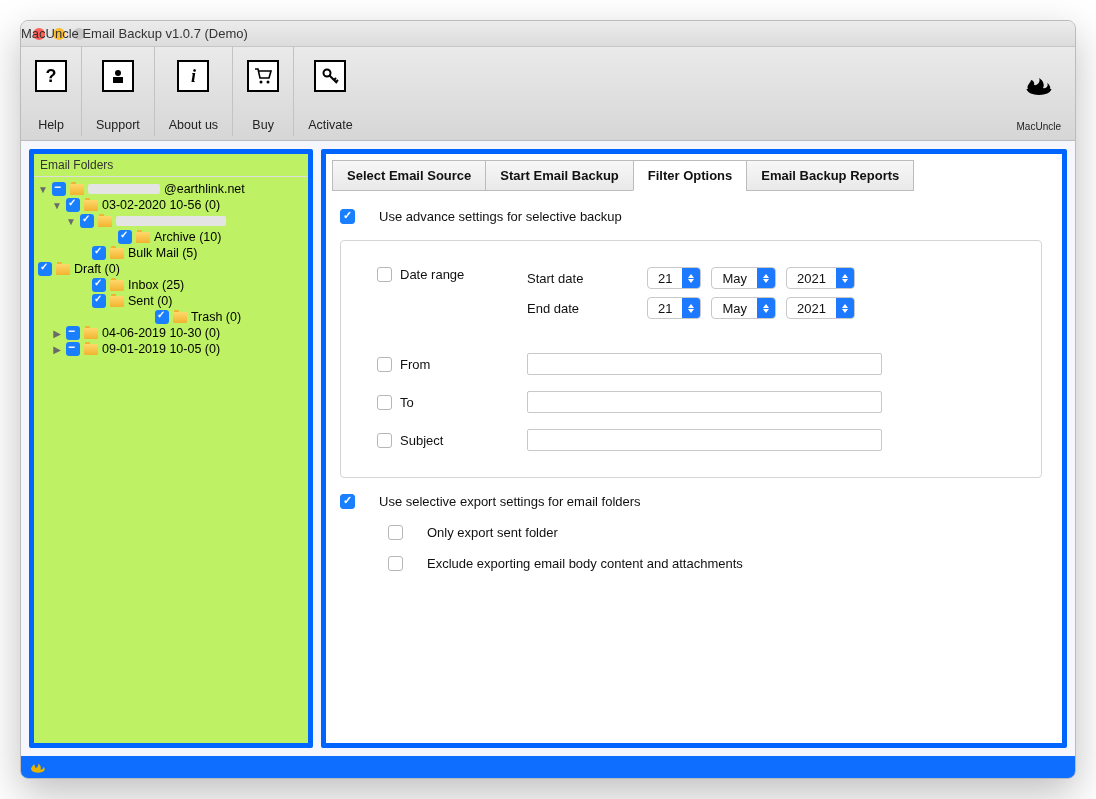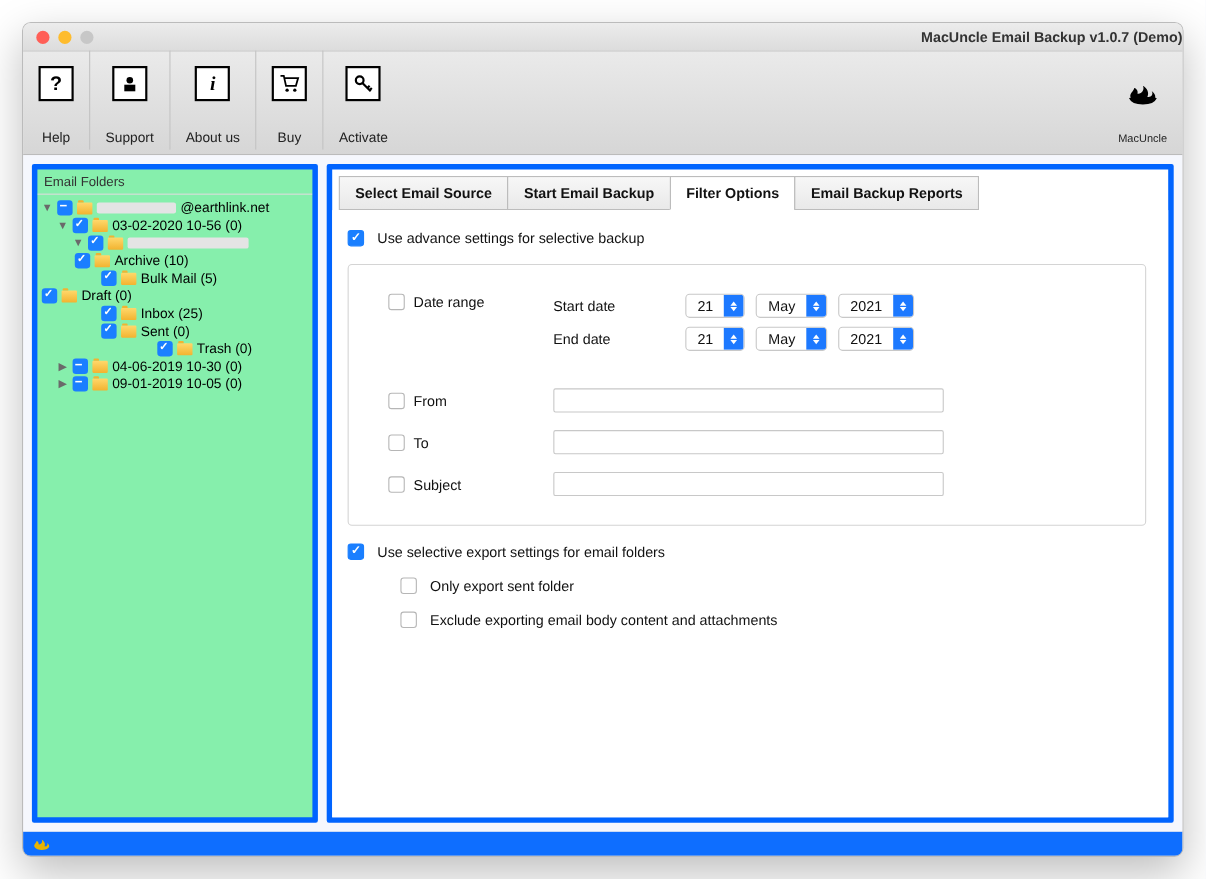--- a/index.html
+++ b/index.html
@@ -24,21 +24,21 @@
   display: flex;
   align-items: center;
   position: relative;
   border-bottom: 1px solid #c6c6c6;
 }
 .traffic { display:flex; gap:8px; padding-left:12px; }
 .dot { width:12px; height:12px; border-radius:50%; }
 .dot.red { background:#ff5f57; }
 .dot.yellow { background:#febc2e; }
 .dot.green { background:#c7c7c7; }
-.title { position:absolute; left:0; right:0; text-align:right; font-size:13px; color:#333;font-weight:bold; }
+.title { position:absolute; left:0; right:0; text-align:left; font-size:13px; color:#333; }
 
 
 .toolbar {
   height: 94px;
   display:flex;
   align-items:flex-end;
   padding: 0 14px 4px 14px;
   border-bottom: 1px solid #bbb;
   position:relative;
   background: linear-gradient(#eaeaea,#d6d6d6);
@@ -66,23 +66,23 @@
 
 .main-area {
   flex:1;
   background:#f5f7fd;
   padding: 0;
   display:flex;
   position:relative;
 }
 .blue-border { border: 5px solid #0064ff; border-radius:2px; }
 .left-panel {
-  width: 260px;
+  width: 284px;
   margin: 8px 0 8px 8px;
-  background:#86efac;
+  background:#bef264;
   font-size:12.5px;
   overflow:auto;
 }
 .left-header { padding: 4px 6px; color:#333; font-size:12px; border-bottom:1px solid #ddd; }
 .tree { padding: 4px 0; }
 .node { display:flex; align-items:center; gap:4px; padding:1px 4px; white-space:nowrap; }
 .disclosure { width:10px; text-align:center; color:#6a6a6a; font-size:10px; display:inline-block; }
 .check { width:14px; height:14px; border-radius:3px; background:#1a7fff; position:relative; flex-shrink:0; }
 .check.minus::after { content:"−"; color:#fff; font-size:12px; font-weight:bold; position:absolute; top:-2px; left:2px; }
 .check.tick::after { content:"✓"; color:#fff; font-size:10px; font-weight:bold; position:absolute; top:-1px; left:2px; }
@@ -105,21 +105,21 @@
   border: 1px solid #bcbcbc;
   background: linear-gradient(#f7f7f7,#e9e9e9);
   margin-right: -1px;
   color:#111;
   font-weight:600;
 }
 .tab.active { background:#fff; border-bottom-color:#fff; font-weight:700; }
 
 .content { flex:1; background:#fff; padding: 14px 0 10px 14px; overflow:auto; font-size:13px; color:#111; }
 
-.cb-row { display:flex; align-items:center; gap:12px; margin: 4px 0 16px 0; }
+.cb-row { display:flex; align-items:center; gap:24px; margin: 4px 0 16px 0; }
 .mac-cb {
   width:15px; height:15px; border-radius:3px; border:1px solid #b6b6b6; background:#fff; position:relative; flex-shrink:0;
 }
 .mac-cb.checked { background:#1a7fff; border-color:#1a7fff; }
 .mac-cb.checked::after { content:"✓"; color:#fff; font-size:11px; font-weight:bold; position:absolute; left:2px; top:-1px; }
 
 .filter-group {
   border:1px solid #d4d4d4; border-radius:4px; padding: 26px 40px 26px 36px;
   margin-right: 20px;
 }
@@ -237,21 +237,21 @@
           <span>03-02-2020 10-56 (0)</span>
         </div>
 
         <div class="node" style="padding-left:32px;">
           <span class="disclosure">▼</span>
           <span class="check tick"></span>
           <span class="folder-ico"></span>
           <span class="redacted" style="width:110px;height:10px;"></span>
         </div>
 
-        <div class="node" style="padding-left:34px;">
+        <div class="node" style="padding-left:84px;">
           <span class="check tick"></span>
           <span class="folder-ico"></span>
           <span>Archive (10)</span>
         </div>
         <div class="node" style="padding-left:58px;">
           <span class="check tick"></span>
           <span class="folder-ico"></span>
           <span>Bulk Mail (5)</span>
         </div>
         <div class="node" style="">

